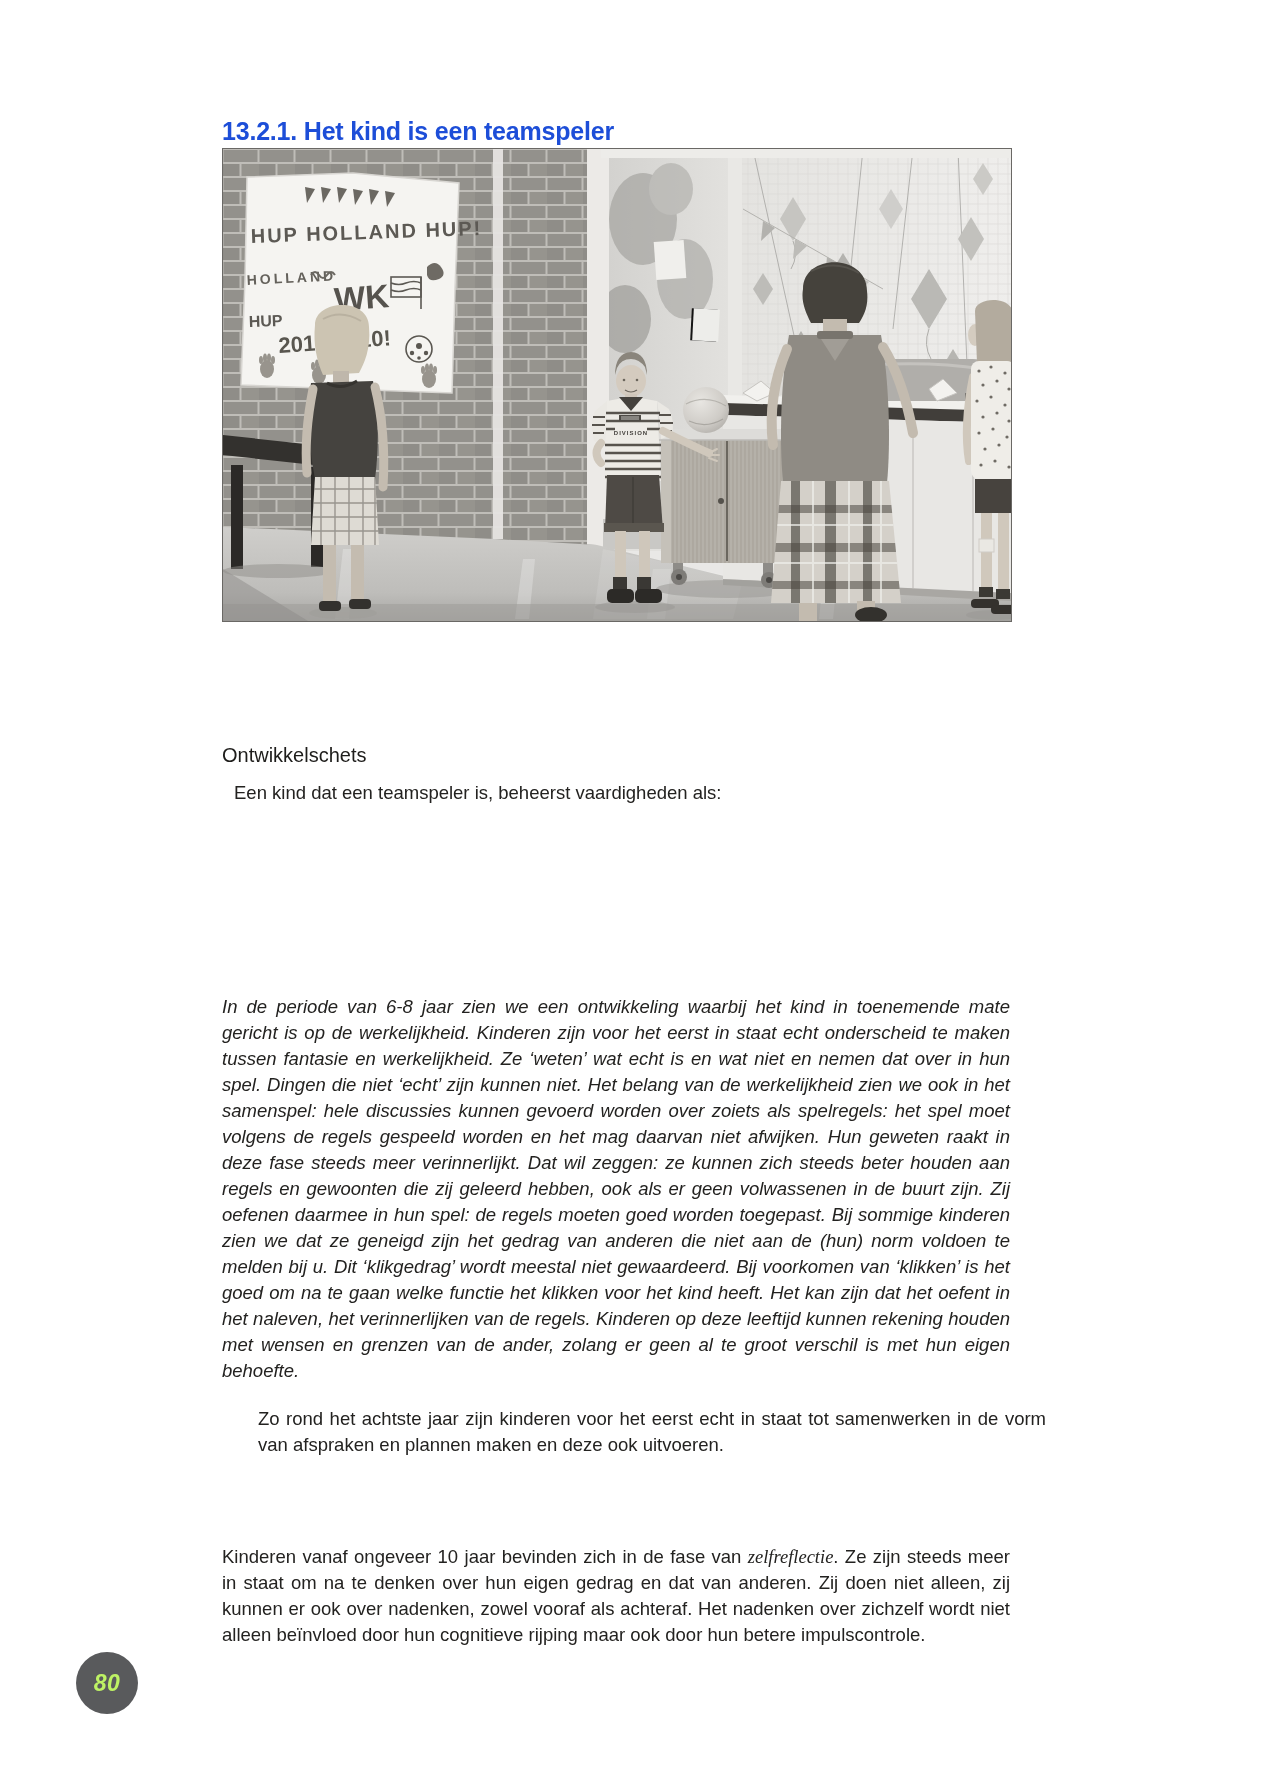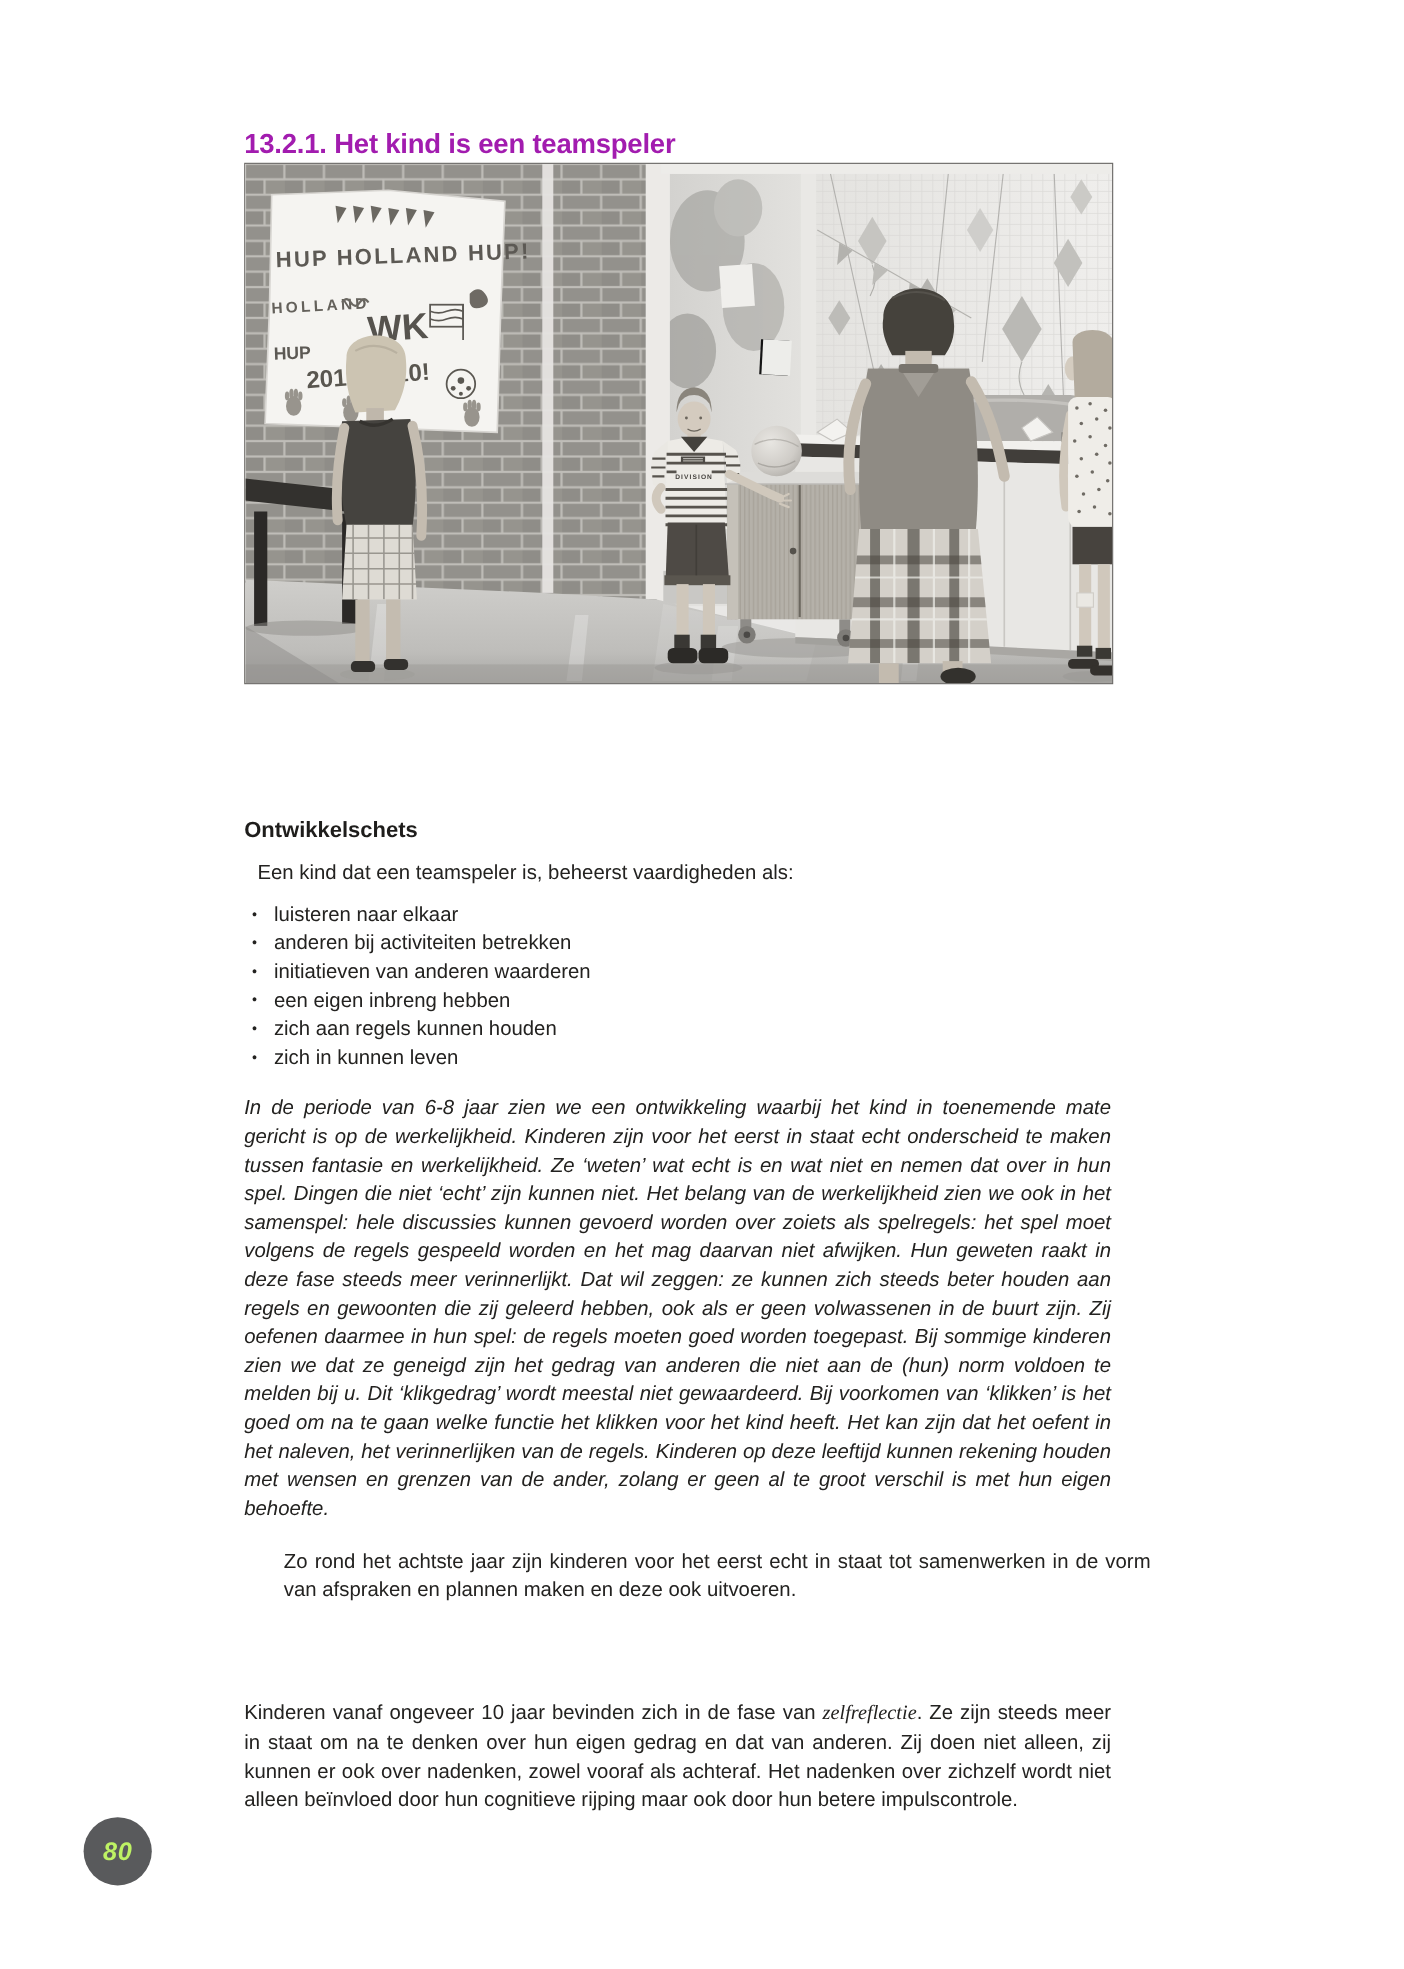--- a/index.html
+++ b/index.html
@@ -2,29 +2,29 @@
 <html><head>
 <meta charset="utf-8">
 <style>
   html,body { margin:0; padding:0; background:#ffffff; }
   .page {
     position:relative; width:1276px; height:1790px; background:#ffffff;
     font-family:"Liberation Sans", sans-serif; color:#232220; overflow:hidden;
   }
   .heading {
     position:absolute; left:222px; top:100px; width:788px;
-    font-size:25px; font-weight:700; letter-spacing:-0.2px; color:#a21caf;
+    font-size:25px; font-weight:700; letter-spacing:-0.2px; color:#1d4ed8;
   }
   .photo {
     position:absolute; left:222px; top:148px; width:788px; height:472px;
     border:1px solid #6a6865; box-sizing:content-box; overflow:hidden; background:#e9e8e6;
   }
   .photo svg { display:block; }
   .section-block { position:absolute; left:222px; top:742px; width:788px; }
-  .section-title { font-size:20px; font-weight:700; line-height:26px; color:#1e1d1b; }
+  .section-title { font-size:20px; font-weight:400; line-height:26px; color:#1e1d1b; }
   .section-intro { font-size:18.5px; line-height:26px; margin:12px; }
   ul.bullets { list-style:none; margin:2px 0 0 0; padding:0; }
   ul.bullets li {
     position:relative; padding-left:27px; font-size:18.5px; line-height:26px;
   }
   ul.bullets li::before {
     content:"\2022"; position:absolute; left:7px; top:0; font-size:13px; line-height:26px; color:#232220;
   }
   .para { position:absolute; left:222px; width:788px; font-size:18.5px; line-height:26px; text-align:justify; }
   .para-1 { top:975px;font-style:italic; }
@@ -422,28 +422,20 @@
         <rect x="576" y="454" width="18" height="18" fill="#c3bbaf"></rect>
         <rect x="634" y="452" width="18" height="14" fill="#c3bbaf"></rect>
         <ellipse cx="648" cy="466" rx="16" ry="8" fill="#33312d"></ellipse>
       </g>
     </svg>
   </div>
 
   <div class="section-block">
     <div class="section-title">Ontwikkelschets</div>
     <p class="section-intro">Een kind dat een teamspeler is, beheerst vaardigheden als:</p>
-    <ul class="bullets">
-      <li>luisteren naar elkaar</li>
-      <li>anderen bij activiteiten betrekken</li>
-      <li>initiatieven van anderen waarderen</li>
-      <li>een eigen inbreng hebben</li>
-      <li>zich aan regels kunnen houden</li>
-      <li>zich in kunnen leven</li>
-    </ul>
   </div>
 
   <p class="para para-1">In de periode van 6-8 jaar zien we een ontwikkeling waarbij het kind in toenemende mate gericht is op de werkelijkheid. Kinderen zijn voor het eerst in staat echt onderscheid te maken tussen fantasie en werkelijkheid. Ze ‘weten’ wat echt is en wat niet en nemen dat over in hun spel. Dingen die niet ‘echt’ zijn kunnen niet. Het belang van de werkelijkheid zien we ook in het samenspel: hele discussies kunnen gevoerd worden over zoiets als spelregels: het spel moet volgens de regels gespeeld worden en het mag daarvan niet afwijken. Hun geweten raakt in deze fase steeds meer verinnerlijkt. Dat wil zeggen: ze kunnen zich steeds beter houden aan regels en gewoonten die zij geleerd hebben, ook als er geen volwassenen in de buurt zijn. Zij oefenen daarmee in hun spel: de regels moeten goed worden toegepast. Bij sommige kinderen zien we dat ze geneigd zijn het gedrag van anderen die niet aan de (hun) norm voldoen te melden bij u. Dit ‘klikgedrag’ wordt meestal niet gewaardeerd. Bij voorkomen van ‘klikken’ is het goed om na te gaan welke functie het klikken voor het kind heeft. Het kan zijn dat het oefent in het naleven, het verinnerlijken van de regels. Kinderen op deze leeftijd kunnen rekening houden met wensen en grenzen van de ander, zolang er geen al te groot verschil is met hun eigen behoefte.</p>
 
   <p class="para para-2">Zo rond het achtste jaar zijn kinderen voor het eerst echt in staat tot samenwerken in de vorm van afspraken en plannen maken en deze ook uitvoeren.</p>
 
   <p class="para para-3"><span>Kinderen vanaf ongeveer 10 jaar bevinden zich in de fase van </span><span class="it-serif">zelfreflectie</span><span>. Ze zijn steeds meer in staat om na te denken over hun eigen gedrag en dat van anderen. Zij doen niet alleen, zij kunnen er ook over nadenken, zowel vooraf als achteraf. Het nadenken over zichzelf wordt niet alleen beïnvloed door hun cognitieve rijping maar ook door hun betere impulscontrole.</span></p>
 
   <div class="page-badge">
     <span>80</span>

